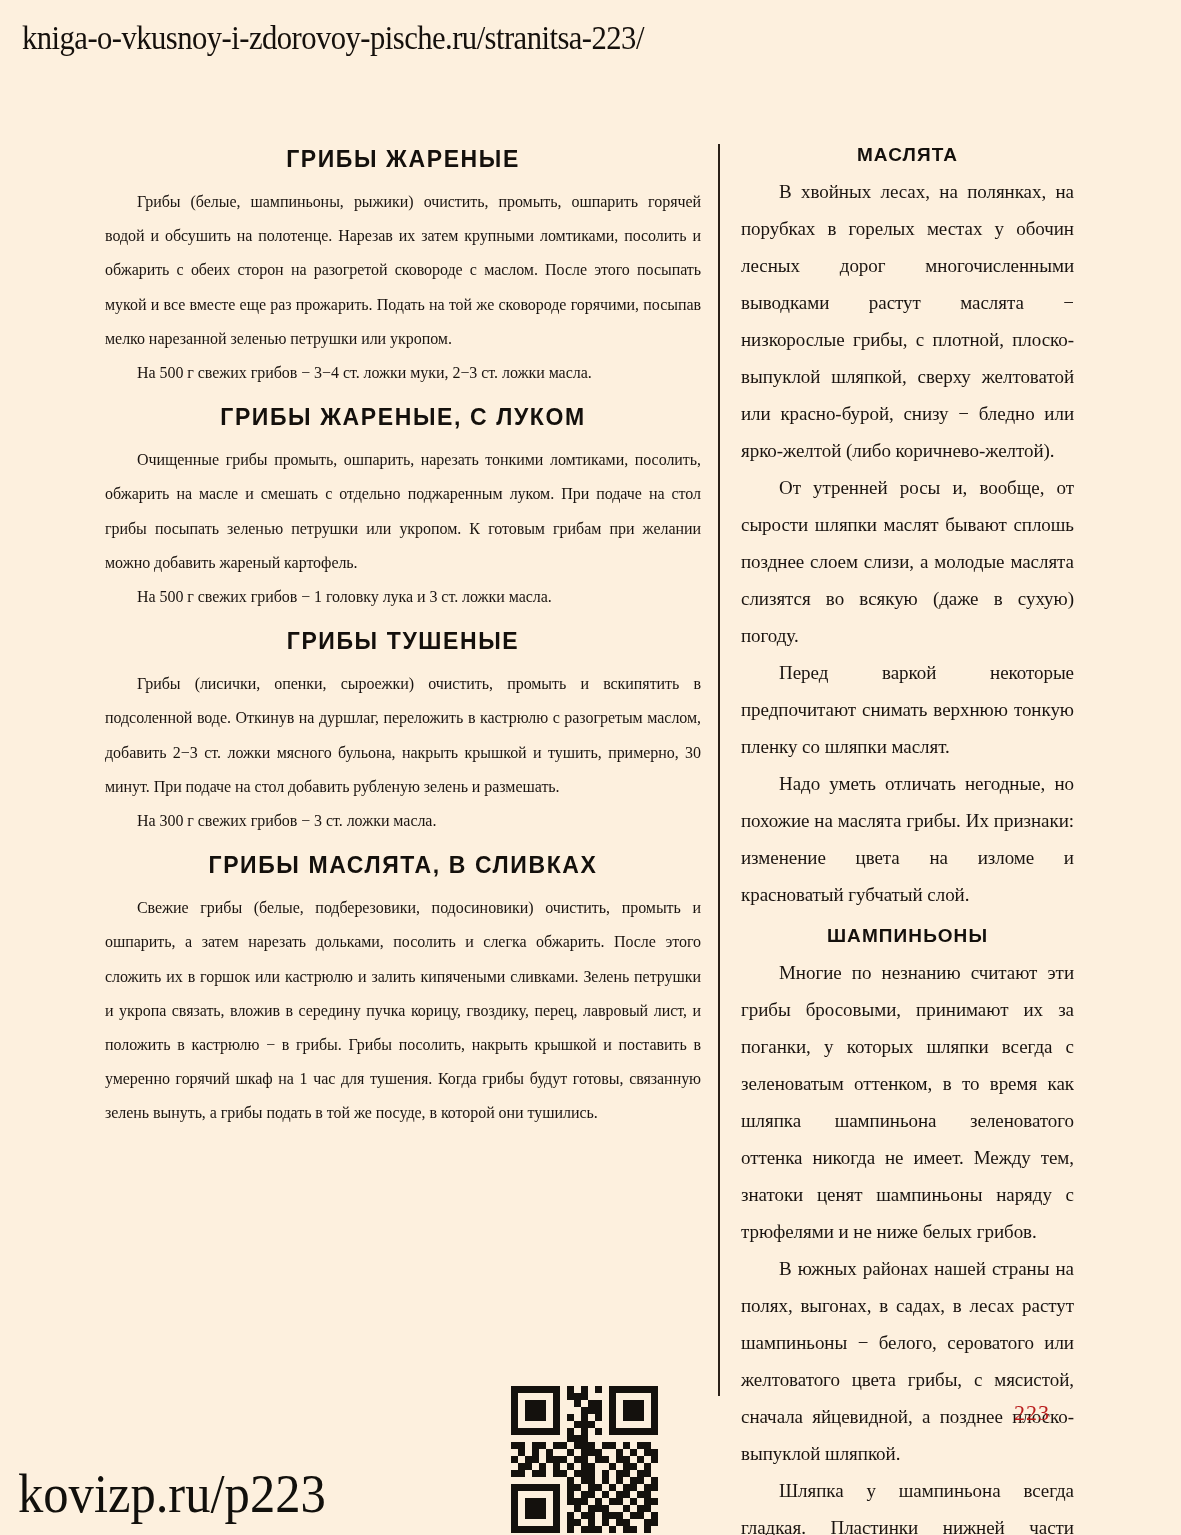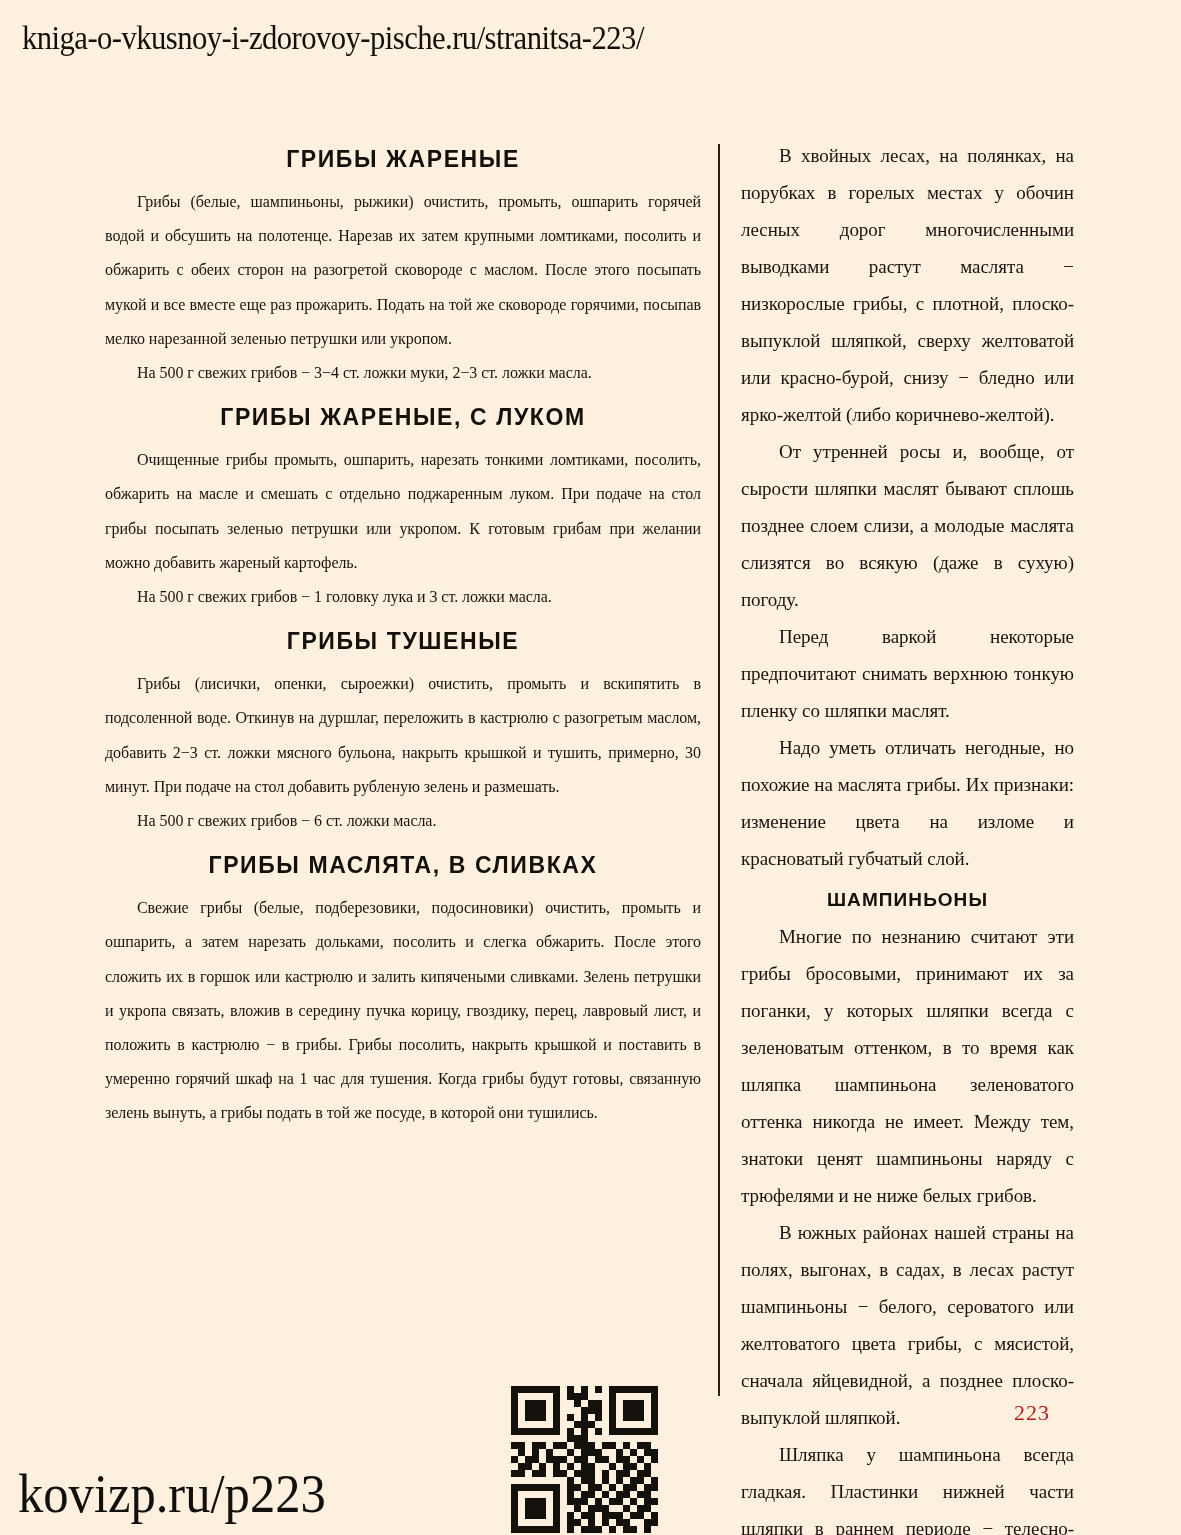--- a/index.html
+++ b/index.html
@@ -167,29 +167,30 @@
     <h2 class="section-title">ГРИБЫ ЖАРЕНЫЕ</h2>
     <p class="para first-after-title">Грибы (белые, шампиньоны, рыжики) очистить, промыть, ошпарить горячей водой и обсушить на полотенце. Нарезав их затем крупными ломтиками, посолить и обжарить с обеих сторон на разогретой сковороде с маслом. После этого посыпать мукой и все вместе еще раз прожарить. Подать на той же сковороде горячими, посыпав мелко нарезанной зеленью петрушки или укропом.</p>
     <p class="para">На 500 г свежих грибов − 3−4 ст. ложки муки, 2−3 ст. ложки масла.</p>
 
     <h2 class="section-title">ГРИБЫ ЖАРЕНЫЕ, С ЛУКОМ</h2>
     <p class="para first-after-title">Очищенные грибы промыть, ошпарить, нарезать тонкими ломтиками, посолить, обжарить на масле и смешать с отдельно поджаренным луком. При подаче на стол грибы посыпать зеленью петрушки или укропом. К готовым грибам при желании можно добавить жареный картофель.</p>
     <p class="para">На 500 г свежих грибов − 1 головку лука и 3 ст. ложки масла.</p>
 
     <h2 class="section-title">ГРИБЫ ТУШЕНЫЕ</h2>
     <p class="para first-after-title">Грибы (лисички, опенки, сыроежки) очистить, промыть и вскипятить в подсоленной воде. Откинув на дуршлаг, переложить в кастрюлю с разогретым маслом, добавить 2−3 ст. ложки мясного бульона, накрыть крышкой и тушить, примерно, 30 минут. При подаче на стол добавить рубленую зелень и размешать.</p>
-    <p class="para">На 500 г свежих грибов − 6 ст. ложки масла.</p>
+    <p class="para">На 300 г свежих грибов − 3 ст. ложки масла.</p>
 
     <h2 class="section-title">ГРИБЫ МАСЛЯТА, В СЛИВКАХ</h2>
     <p class="para first-after-title">Свежие грибы (белые, подберезовики, подосиновики) очистить, промыть и ошпарить, а затем нарезать дольками, посолить и слегка обжарить. После этого сложить их в горшок или кастрюлю и залить кипячеными сливками. Зелень петрушки и укропа связать, вложив в середину пучка корицу, гвоздику, перец, лавровый лист, и положить в кастрюлю − в грибы. Грибы посолить, накрыть крышкой и поставить в умеренно горячий шкаф на 1 час для тушения. Когда грибы будут готовы, связанную зелень вынуть, а грибы подать в той же посуде, в которой они тушились.</p>
 
   </div>
 
   <div class="col col-right">
 
+    <h2 class="section-title">МАСЛЯТА</h2>
     <p class="para first-after-title">В хвойных лесах, на полянках, на порубках в горелых местах у обочин лесных дорог многочисленными выводками растут маслята − низкорослые грибы, с плотной, плоско-выпуклой шляпкой, сверху желтоватой или красно-бурой, снизу − бледно или ярко-желтой (либо коричнево-желтой).</p>
     <p class="para">От утренней росы и, вообще, от сырости шляпки маслят бывают сплошь позднее слоем слизи, а молодые маслята слизятся во всякую (даже в сухую) погоду.</p>
     <p class="para">Перед варкой некоторые предпочитают снимать верхнюю тонкую пленку со шляпки маслят.</p>
     <p class="para">Надо уметь отличать негодные, но похожие на маслята грибы. Их признаки: изменение цвета на изломе и красноватый губчатый слой.</p>
 
     <h2 class="section-title">ШАМПИНЬОНЫ</h2>
     <p class="para">Многие по незнанию считают эти грибы бросовыми, принимают их за поганки, у которых шляпки всегда с зеленоватым оттенком, в то время как шляпка шампиньона зеленоватого оттенка никогда не имеет. Между тем, знатоки ценят шампиньоны наряду с трюфелями и не ниже белых грибов.</p>
     <p class="para first-after-title">В южных районах нашей страны на полях, выгонах, в садах, в лесах растут шампиньоны − белого, сероватого или желтоватого цвета грибы, с мясистой, сначала яйцевидной, а позднее плоско-выпуклой шляпкой.</p>
     <p class="para">Шляпка у шампиньона всегда гладкая. Пластинки нижней части шляпки в раннем периоде − телесно-розового цвета, а позднее − красно-бурые, но бывают и черно-бурые (но совсем черные пластинки − признак перезрелости и негодности гриба).</p>
     <p class="para">Ножка шампиньона плотная, без пустоты, на ножке, ближе к шляпке − кольцевидная манжетка (остаток пленки, соединявшей шляпку с ножкой); мякоть белая, на изломе слегка краснеет. У мякоти хороший приятный запах, а на вкус она сладкая.</p>

